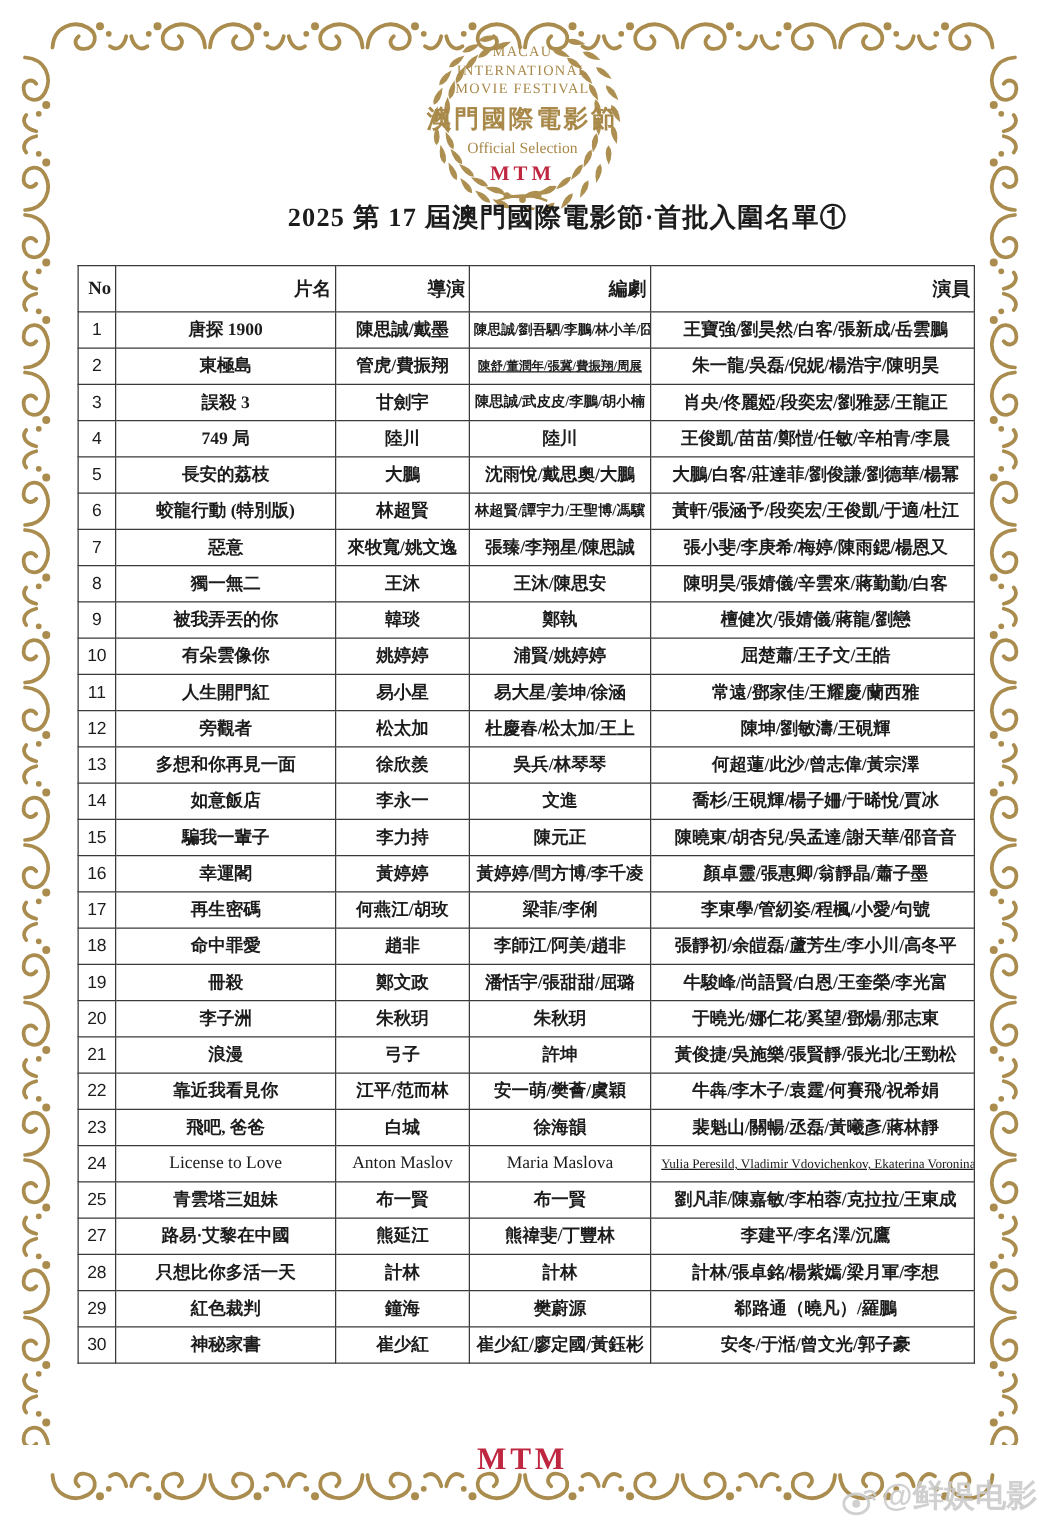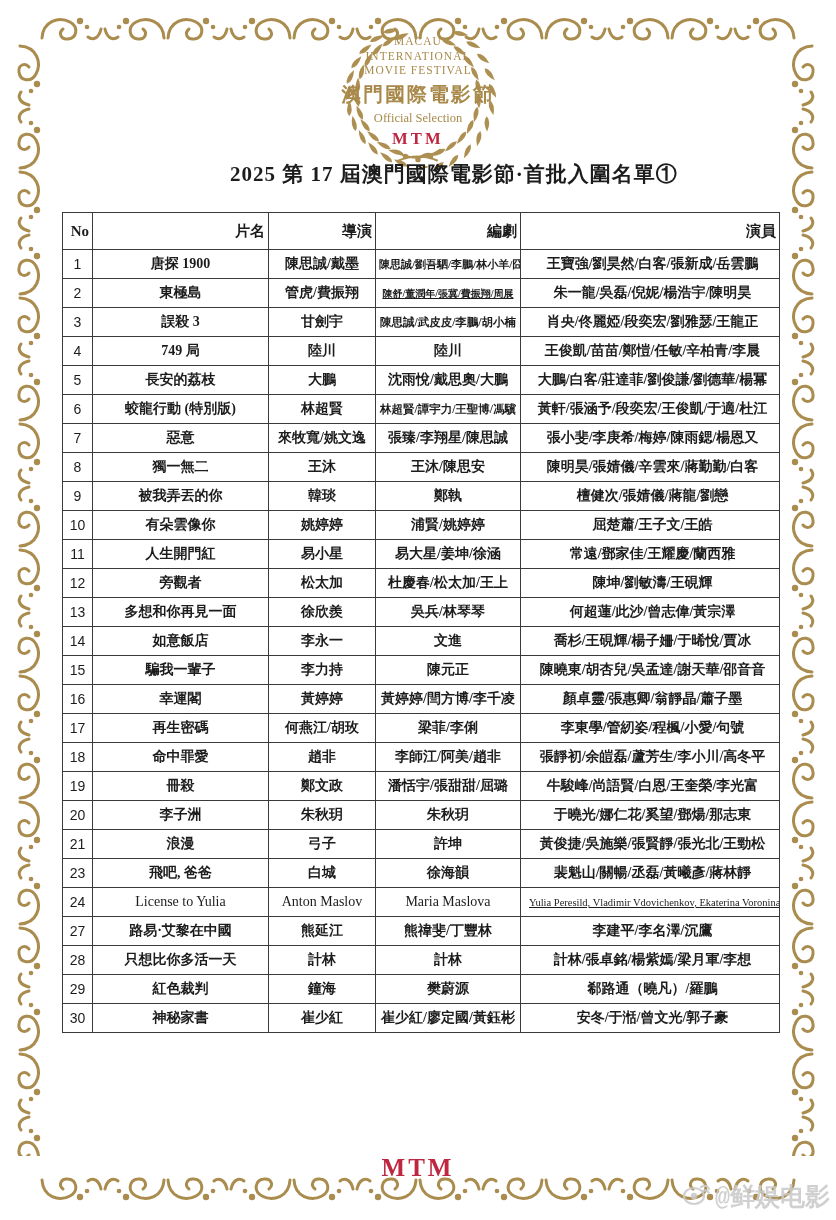--- a/index.html
+++ b/index.html
@@ -25,23 +25,23 @@
   table.films th,table.films td{border:1px solid #3a3a3a;padding:0 3px;overflow:hidden;}
   table.films th{height:36px;font-size:15px;font-weight:bold;text-align:right;}
   table.films td{height:28px;font-size:14px;text-align:center;}
   table.films td.cast{text-align:center;padding-left:8px;}
   table.films td span{display:inline-block;white-space:nowrap;font-weight:600;}
   table.films td span.latin{font-weight:400;font-family:"Liberation Serif",serif;}
   table.films td.no span{font-weight:400;font-size:14px;font-family:"Liberation Sans",sans-serif;}
   
   .footer-mtm{position:absolute;left:0;top:1154px;width:100%;text-align:center;
               font-size:25px;font-weight:bold;letter-spacing:3px;color:#bf2740;}
-  .watermark{position:absolute;right:6px;top:1180px;display:flex;align-items:flex-start;gap:4px;
+  .watermark{position:absolute;right:6px;top:1180px;display:flex;align-items:flex-end;gap:4px;
              color:#cbcbcb;font-size:25px;font-weight:bold;
-             font-family:Liberation Mono, monospace;opacity:.9;}
+             font-family:Liberation Sans, sans-serif;opacity:.9;}
 </style>
 </head>
 <body>
 
 <div class="page">
 
   <svg width="0" height="0" style="position:absolute">
     <defs>
       <g id="scroll" fill="none" stroke="#a98c4e" stroke-width="3" stroke-linecap="round">
         <path d="M2,26 C3,9 19,4 30,10 C39,15 37,26 28,27 C21,28 18,21 23,17"></path>
@@ -472,32 +472,46 @@
       <td class="cast"><span class="fit">于曉光/娜仁花/奚望/鄧煬/那志東</span></td>
     </tr>
         <tr>
       <td class="no"><span class="fit latin">21</span></td>
       <td><span class="fit">浪漫</span></td>
       <td><span class="fit">弓子</span></td>
       <td><span class="fit">許坤</span></td>
       <td class="cast"><span class="fit">黃俊捷/吳施樂/張賢靜/張光北/王勁松</span></td>
     </tr>
         <tr>
+      <td class="no"><span class="fit latin">22</span></td>
+      <td><span class="fit">靠近我看見你</span></td>
+      <td><span class="fit">江平/范而林</span></td>
+      <td><span class="fit">安一萌/樊薈/虞穎</span></td>
+      <td class="cast"><span class="fit">牛犇/李木子/袁霆/何賽飛/祝希娟</span></td>
+    </tr>
+        <tr>
       <td class="no"><span class="fit latin">23</span></td>
       <td><span class="fit">飛吧, 爸爸</span></td>
       <td><span class="fit">白城</span></td>
       <td><span class="fit">徐海韻</span></td>
       <td class="cast"><span class="fit">裴魁山/關暢/丞磊/黃曦彥/蔣林靜</span></td>
     </tr>
         <tr>
       <td class="no"><span class="fit latin">24</span></td>
-      <td><span class="fit latin">License to Yulia</span></td>
+      <td><span class="fit latin">License to Love</span></td>
       <td><span class="fit latin">Anton Maslov</span></td>
       <td><span class="fit latin">Maria Maslova</span></td>
       <td class="cast"><span class="fit latin" style="font-size: 10.5px; text-decoration: underline;">Yulia Peresild, Vladimir Vdovichenkov, Ekaterina Voronina</span></td>
+    </tr>
+        <tr>
+      <td class="no"><span class="fit latin">25</span></td>
+      <td><span class="fit">青雲塔三姐妹</span></td>
+      <td><span class="fit">布一賢</span></td>
+      <td><span class="fit">布一賢</span></td>
+      <td class="cast"><span class="fit">劉凡菲/陳嘉敏/李柏蓉/克拉拉/王東成</span></td>
     </tr>
         <tr>
       <td class="no"><span class="fit latin">27</span></td>
       <td><span class="fit">路易·艾黎在中國</span></td>
       <td><span class="fit">熊延江</span></td>
       <td><span class="fit">熊禕斐/丁豐林</span></td>
       <td class="cast"><span class="fit">李建平/李名澤/沉鷹</span></td>
     </tr>
         <tr>
       <td class="no"><span class="fit latin">28</span></td>

